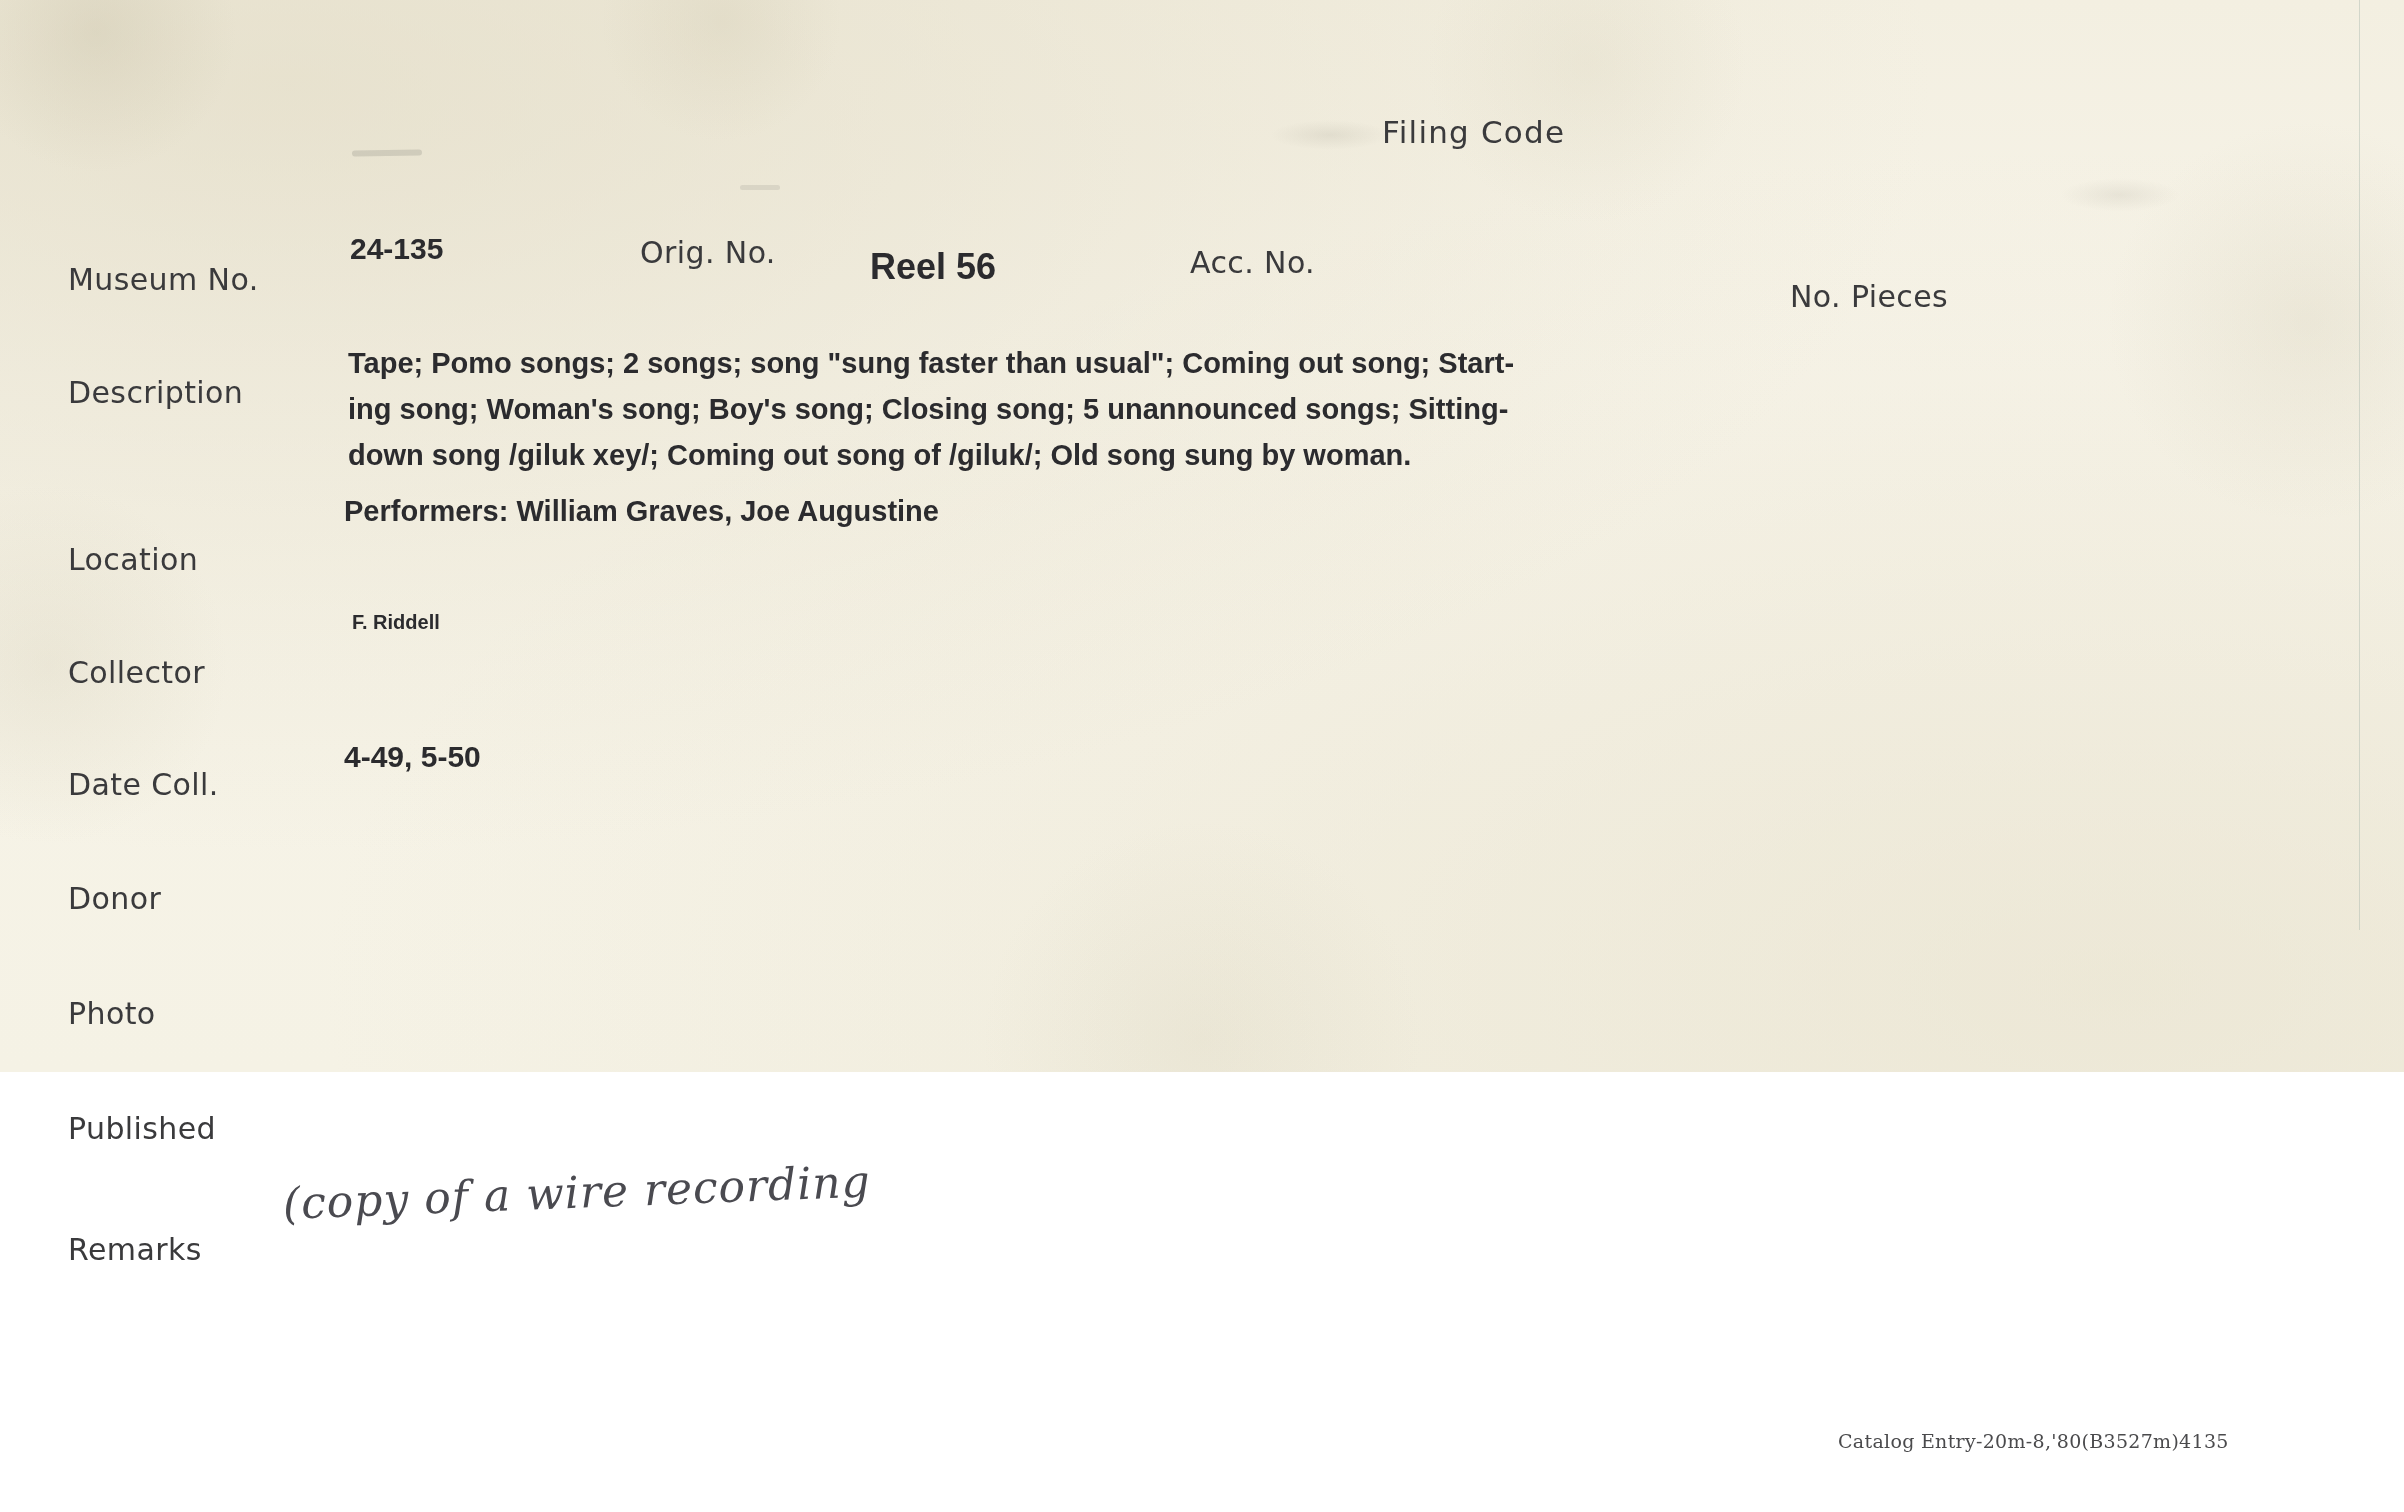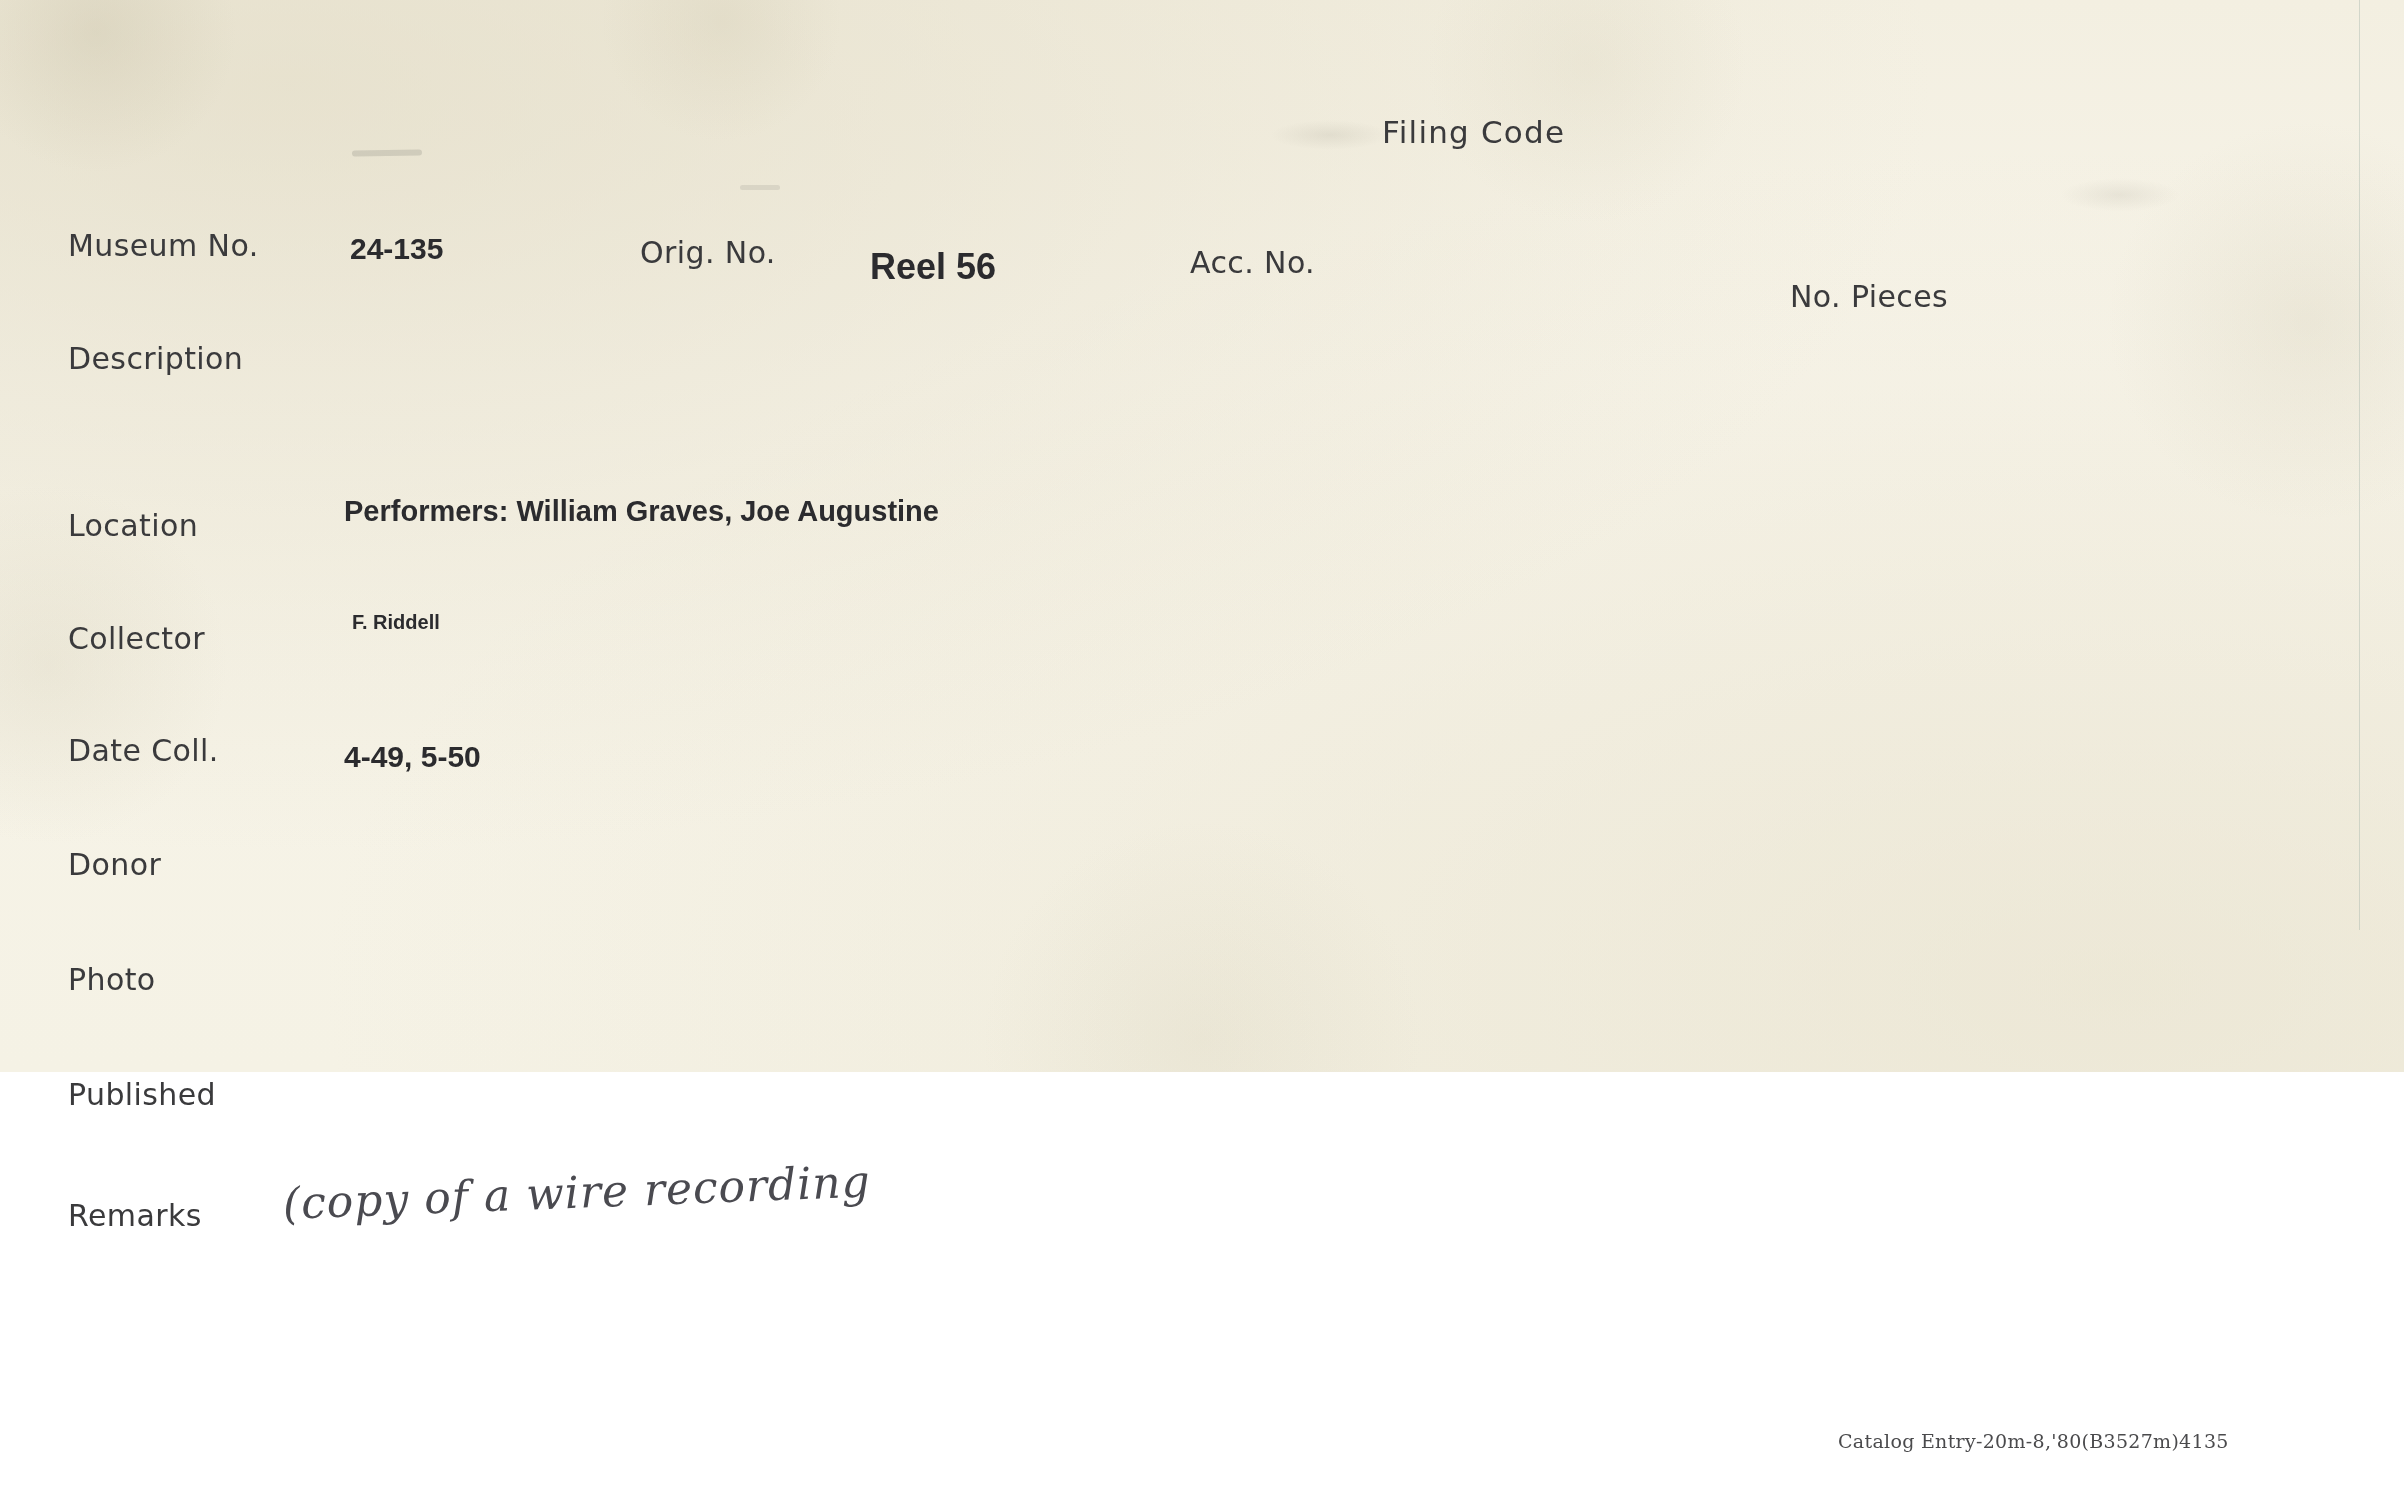--- a/index.html
+++ b/index.html
@@ -76,20 +76,21 @@
     left: 1382px;
     top: 114px;
     font-size: 31px;
     letter-spacing: 1.2px;
   }
 
   
   .label {
     font-size: 30px;
     left: 68px;
+    margin-top: 34px;
   }
   #lbl-museum   { top: 228px; }
   #lbl-desc     { top: 341px; }
   #lbl-location { top: 508px; }
   #lbl-collector{ top: 621px; }
   #lbl-datecoll { top: 733px; }
   #lbl-donor    { top: 847px; }
   #lbl-photo    { top: 962px; }
   #lbl-published{ top: 1077px; }
   #lbl-remarks  { top: 1198px; }
@@ -171,20 +172,23 @@
   <div class="abs typed" id="val-museum">24-135</div>
 
   <div class="abs printed" id="lbl-orig">Orig. No.</div>
   <div class="abs typed" id="val-orig">Reel 56</div>
 
   <div class="abs printed" id="lbl-acc">Acc. No.</div>
 
   <div class="abs printed" id="lbl-pieces">No. Pieces</div>
 
   <div class="abs printed label" id="lbl-desc">Description</div>
+  <div class="abs typed" id="desc-block">Tape; Pomo songs; 2 songs; song "sung faster than usual"; Coming out song; Start-
+ing song; Woman's song; Boy's song; Closing song; 5 unannounced songs; Sitting-
+down song /giluk xey/; Coming out song of /giluk/; Old song sung by woman.</div>
 
   <div class="abs printed label" id="lbl-location">Location</div>
   <div class="abs typed" id="val-location">Performers: William Graves, Joe Augustine</div>
 
   <div class="abs printed label" id="lbl-collector">Collector</div>
   <div class="abs typed" id="val-collector">F. Riddell</div>
 
   <div class="abs printed label" id="lbl-datecoll">Date Coll.</div>
   <div class="abs typed" id="val-datecoll">4-49, 5-50</div>
 

